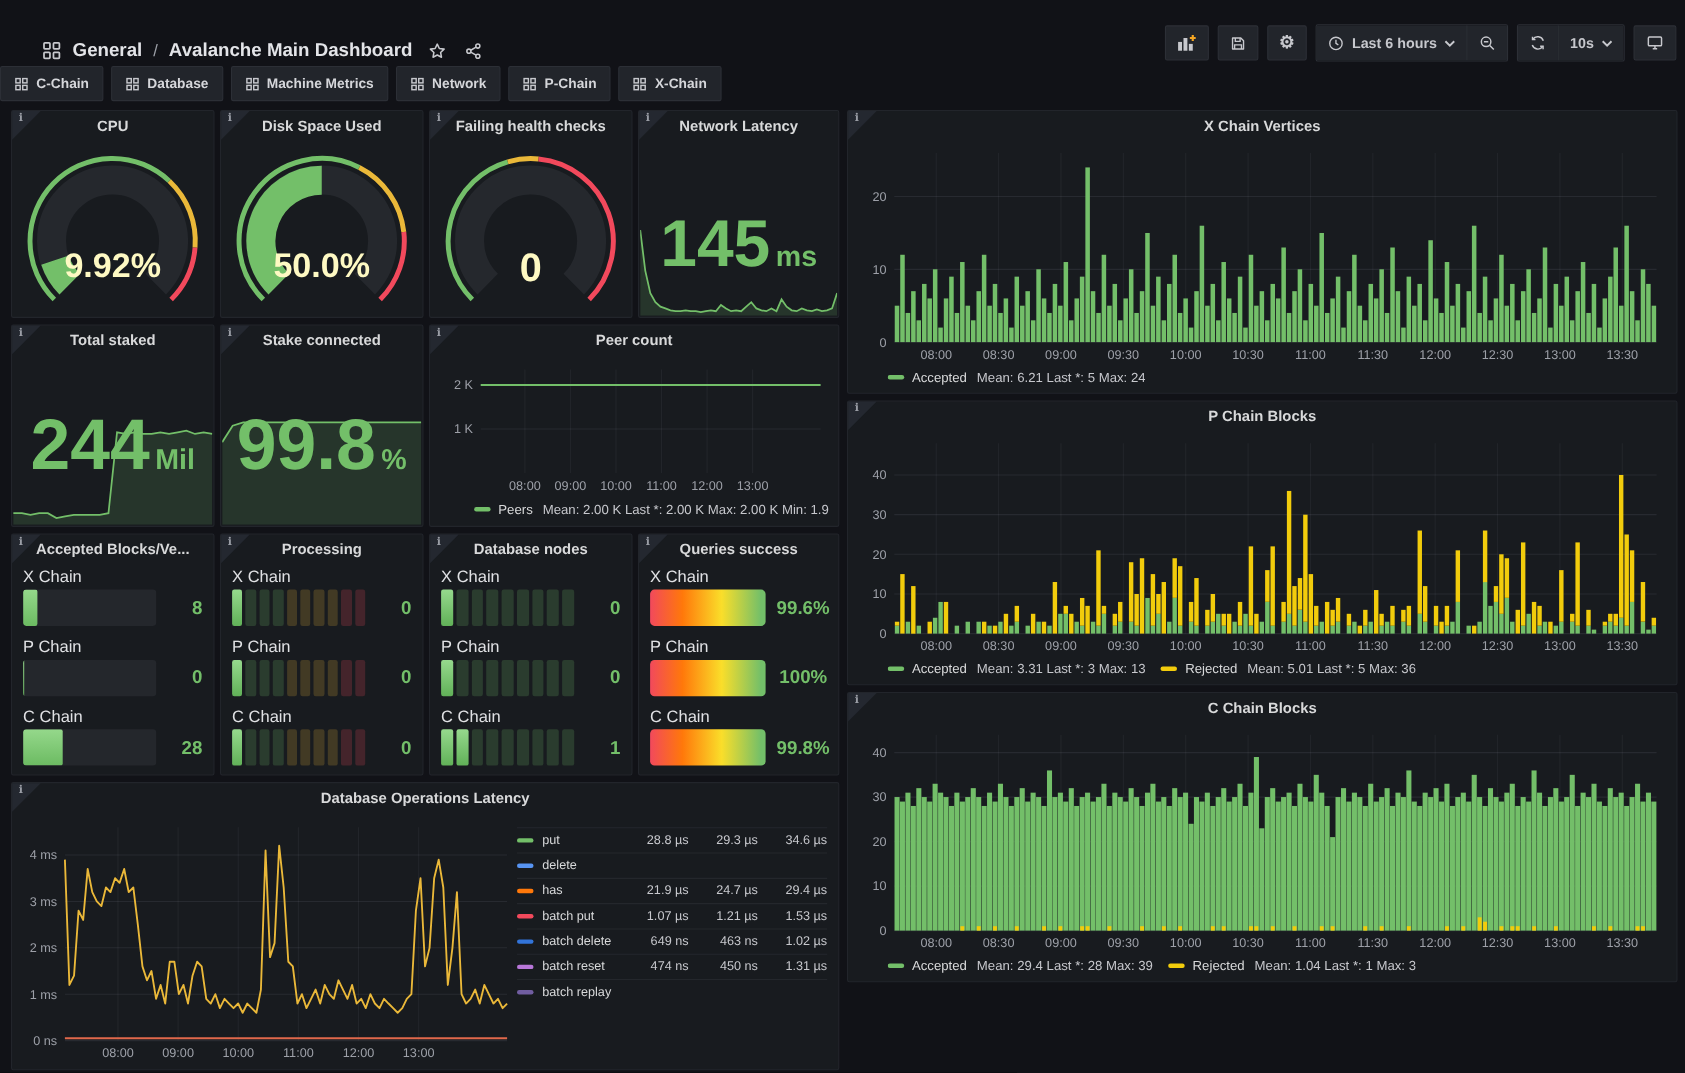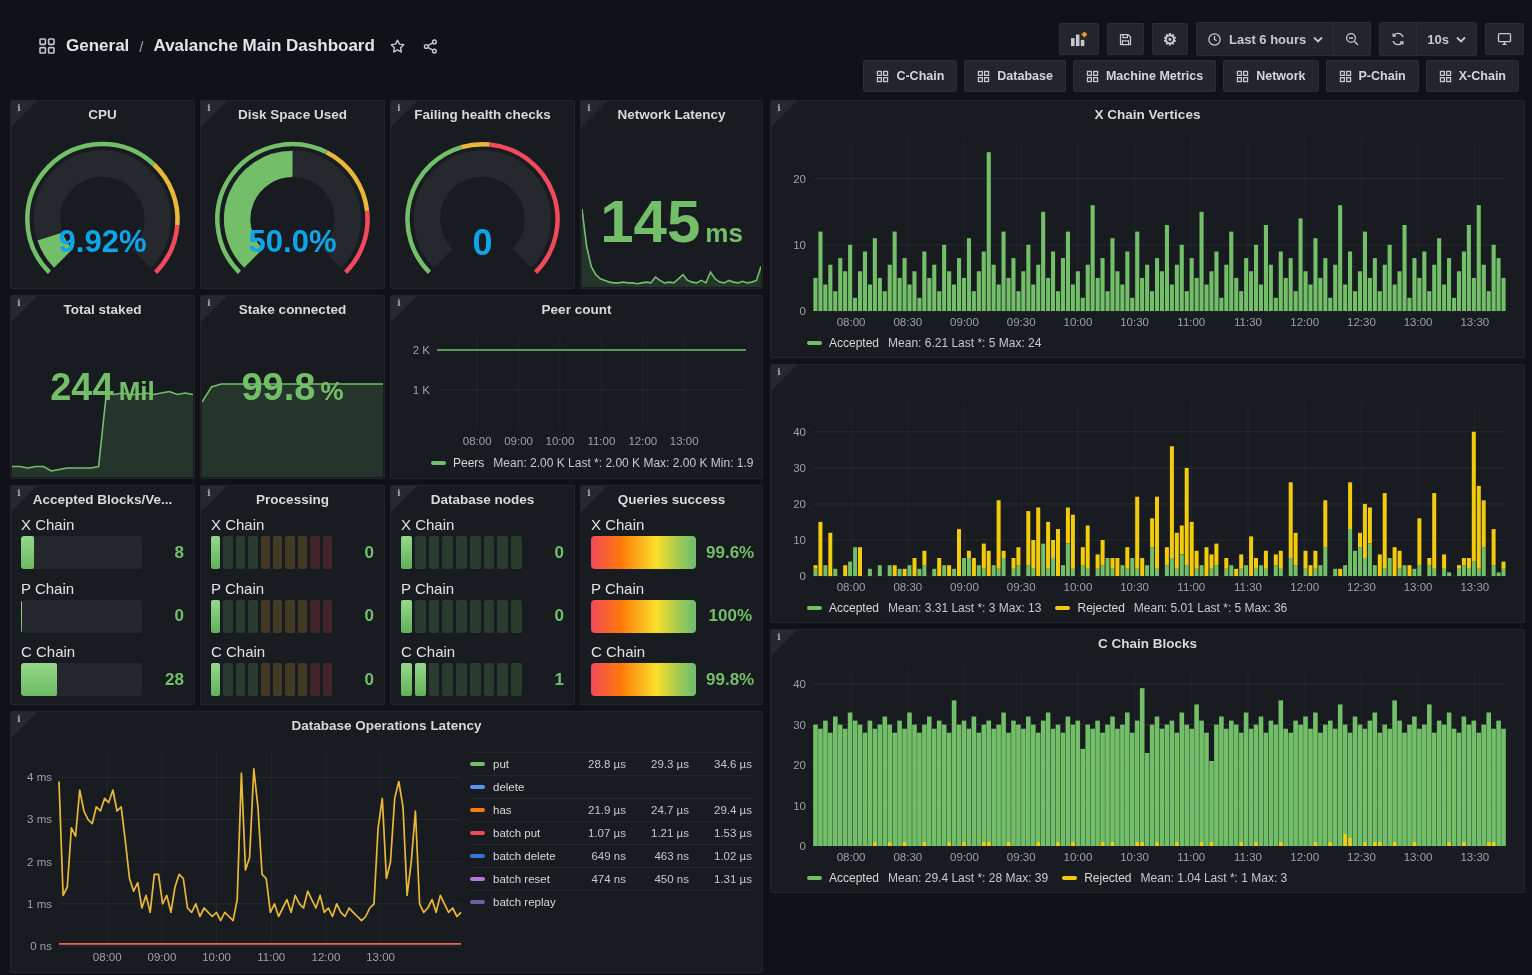--- a/index.html
+++ b/index.html
@@ -16,41 +16,41 @@
   .ic svg{display:block;}
   .tb-right{display:flex;align-items:center;gap:8px;}
   .tb-btn{display:flex;align-items:center;gap:7px;height:32px;padding:0 10px;
     background:#22252b;border:1px solid #2c2f36;border-radius:2px;color:#c7c8cd;
     font-size:13px;font-weight:600;cursor:pointer;}
   .tb-group{display:flex;border:1px solid #2c2f36;border-radius:2px;overflow:hidden;}
   .tb-group .tb-btn{border:none;border-radius:0;}
   .tb-group .tb-btn + .tb-btn{border-left:1px solid #2c2f36;}
   
   .links-row{position:absolute;top:60px;left:0;right:0;height:32px;display:flex;
-    justify-content:flex-end;gap:7px;padding-right:13px;}
+    justify-content:flex-start;gap:7px;padding-right:13px;}
   .link-btn{display:flex;align-items:center;gap:7px;height:32px;padding:0 12px;
     background:#22252b;border:1px solid #2c2f36;border-radius:2px;color:#d5d6da;
     font-size:12.5px;font-weight:600;cursor:pointer;}
   
   .panel{position:absolute;background:#181b1f;border:1px solid #22252b;border-radius:2px;}
   .corner{position:absolute;top:0;left:0;width:0;height:0;
     border-top:26px solid #242830;border-right:26px solid transparent;}
   .corner-i{position:absolute;top:2px;left:6px;font-size:10px;font-weight:700;
     color:#9b9ea6;font-family:"DejaVu Serif",serif;line-height:1;}
   .ptitle{height:28px;line-height:28px;text-align:center;font-size:13.5px;font-weight:600;
     color:#d8d9da;white-space:nowrap;overflow:hidden;cursor:pointer;}
   
   .gauge-area{position:absolute;top:30px;left:0;right:0;bottom:10px;}
   .gauge-value{position:absolute;left:0;right:0;bottom:28px;text-align:center;
-    font-size:31px;font-weight:700;color:#0ea5e9;}
+    font-size:31px;font-weight:700;color:#fef9c3;}
   .gauge-value.big{font-size:36px;bottom:24px;}
   .stat-val{position:absolute;left:0;right:0;text-align:center;color:#73bf69;
     font-weight:700;z-index:2;}
   .stat-val .n{font-size:60px;}
-  .stat-val .n.xl{font-size:38px;}
+  .stat-val .n.xl{font-size:65px;}
   .stat-val .u{font-size:26px;margin-left:5px;}
   .spark-area{position:absolute;left:1px;right:1px;bottom:1px;z-index:1;}
   
   .bg-body{position:absolute;top:30px;left:10px;right:10px;bottom:8px;display:flex;
     flex-direction:column;justify-content:space-between;}
   .bg-row{display:flex;flex-direction:column;gap:3px;}
   .bg-label{font-size:15px;color:#e0e1e4;}
   .bg-line{display:flex;align-items:center;gap:10px;}
   .bg-track{flex:1;height:33px;background:#24272c;border-radius:3px;overflow:hidden;}
   .bg-fill{height:100%;background:linear-gradient(180deg,#95d88b,#6cbb62);border-radius:2px;}
@@ -827,20 +827,21 @@
         <span class="sw" style="background: rgb(115, 191, 105);"></span>
         <span class="lname">Accepted</span>
         <span class="lstats">Mean: 6.21   Last *: 5   Max: 24</span>
       </span>
     </div>
   </section>
 
   <section class="panel" style="left:770px;top:364px;width:755px;height:259px;">
     <div class="corner"></div>
       <span class="corner-i">i</span>
+    <div class="ptitle">P Chain Blocks</div>
     <div class="chart-area" style="top:30px;left:6px;right:10px;bottom:26px;"><svg width="737" height="201">
           <line x1="74.11500000000001" y1="8" x2="74.11500000000001" y2="181" stroke="rgba(204,204,220,0.06)"></line>
           <text x="74.11500000000001" y="196" fill="#9da0a8" font-size="11.5" text-anchor="middle" font-family="&quot;Liberation Sans&quot;,sans-serif">08:00</text>
           <line x1="130.815" y1="8" x2="130.815" y2="181" stroke="rgba(204,204,220,0.06)"></line>
           <text x="130.815" y="196" fill="#9da0a8" font-size="11.5" text-anchor="middle" font-family="&quot;Liberation Sans&quot;,sans-serif">08:30</text>
           <line x1="187.515" y1="8" x2="187.515" y2="181" stroke="rgba(204,204,220,0.06)"></line>
           <text x="187.515" y="196" fill="#9da0a8" font-size="11.5" text-anchor="middle" font-family="&quot;Liberation Sans&quot;,sans-serif">09:00</text>
           <line x1="244.21499999999997" y1="8" x2="244.21499999999997" y2="181" stroke="rgba(204,204,220,0.06)"></line>
           <text x="244.21499999999997" y="196" fill="#9da0a8" font-size="11.5" text-anchor="middle" font-family="&quot;Liberation Sans&quot;,sans-serif">09:30</text>
           <line x1="300.91499999999996" y1="8" x2="300.91499999999996" y2="181" stroke="rgba(204,204,220,0.06)"></line>

